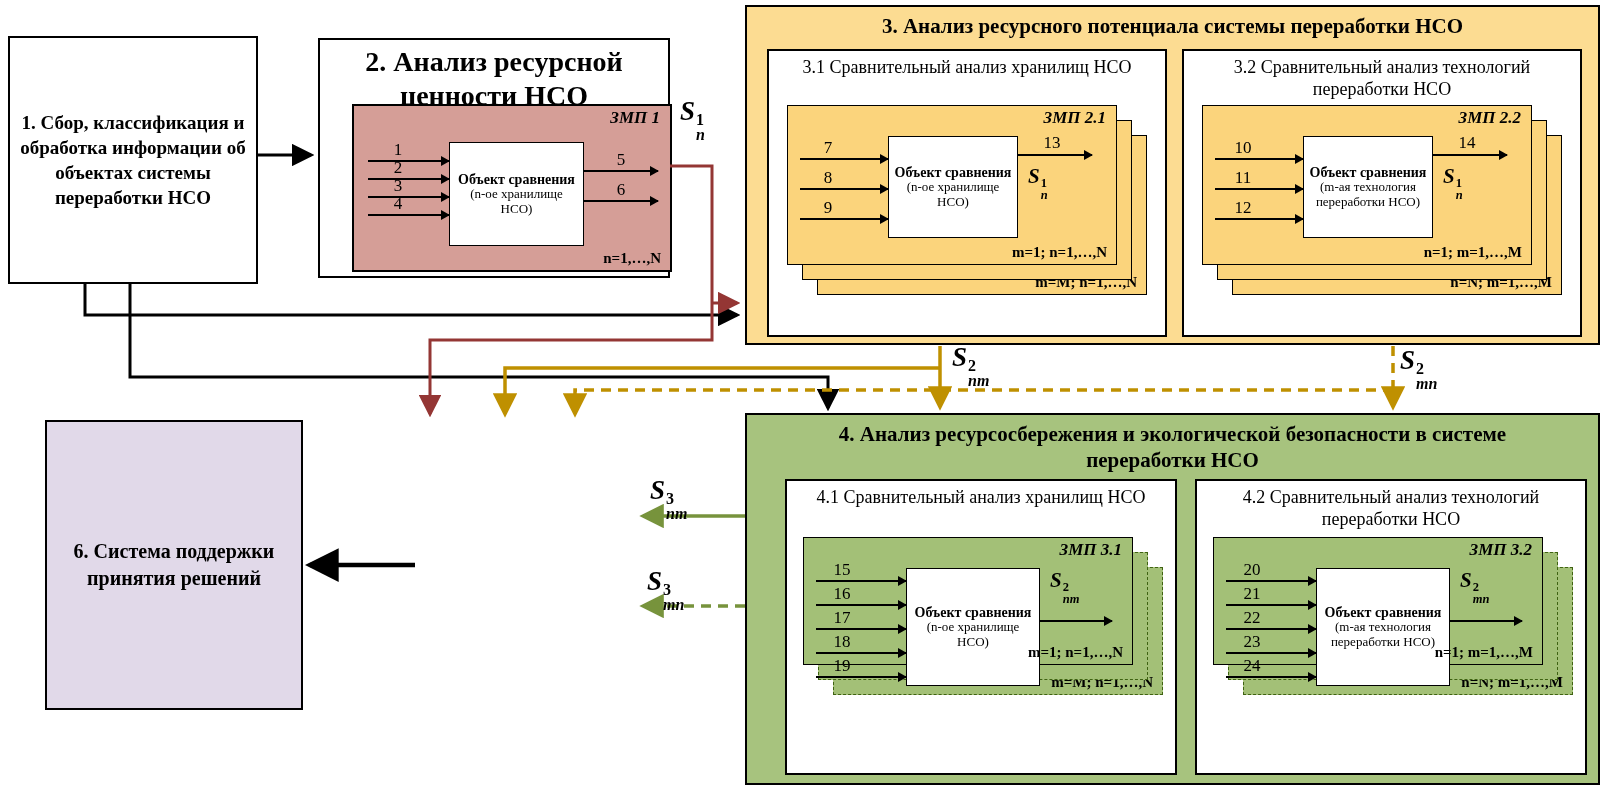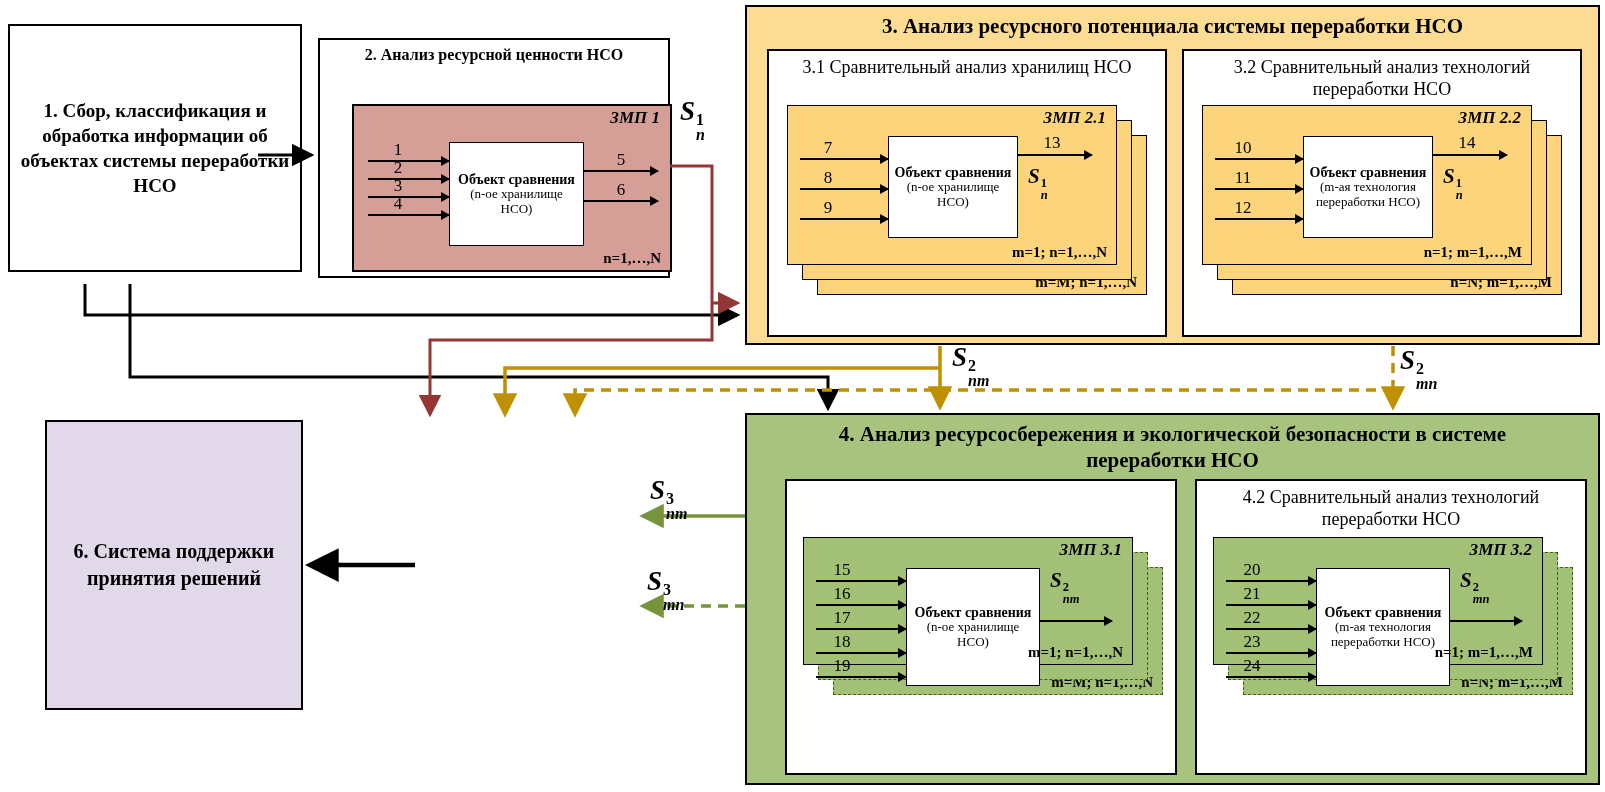--- a/index.html
+++ b/index.html
@@ -5,21 +5,21 @@
   * { margin:0; padding:0; box-sizing:border-box; }
   html,body { background:#ffffff; }
   body { font-family:"Liberation Serif", serif; color:#000; }
   #canvas { position:relative; width:1605px; height:792px; background:#fff; overflow:hidden; }
 
   .block { position:absolute; border:2.5px solid #000; background:#fff; }
   .fill-center { width:100%; height:100%; display:flex; align-items:center; justify-content:center; text-align:center; }
   .blabel { font-weight:bold; font-size:19px; line-height:1.32; padding:4px 10px; }
   .b56label { font-weight:bold; font-size:20px; line-height:1.35; padding:4px 14px; }
 
-  .btitle { text-align:center; font-weight:bold; font-size:16px; line-height:1.2; padding-top:5px; }
+  .btitle { text-align:center; font-weight:bold; font-size:28px; line-height:1.2; padding-top:5px; }
   .bigtitle { text-align:center; font-weight:bold; font-size:21px; line-height:1.22; padding-top:7px; margin:0 auto; }
 
   .subblock { position:absolute; background:#fff; border:2px solid #000; }
   .subtitle { text-align:center; font-size:18px; line-height:1.22; padding:6px 26px 0; }
 
   .module { position:absolute; border:2px solid #000; }
   .mstack { position:absolute; }
   .layer { position:absolute; width:330px; height:160px; border:1.5px solid #000; }
   .layer.tall { height:128px; }
   .layer.yellow { background:#fbd47c; }
@@ -74,21 +74,21 @@
     <polyline points="712,303 737,303" fill="none" stroke="#943634" stroke-width="3" marker-end="url(#mk-red)"></polyline>
     <polyline points="940,346 940,407" fill="none" stroke="#bf9000" stroke-width="3.5" marker-end="url(#mk-gold)"></polyline>
     <polyline points="940,368 505,368 505,414" fill="none" stroke="#bf9000" stroke-width="3.5" marker-end="url(#mk-gold)"></polyline>
     <polyline points="1393,346 1393,407" fill="none" stroke="#bf9000" stroke-width="3.5" stroke-dasharray="10 7" marker-end="url(#mk-gold)"></polyline>
     <polyline points="1393,390 575,390 575,414" fill="none" stroke="#bf9000" stroke-width="3.5" stroke-dasharray="10 7" marker-end="url(#mk-gold)"></polyline>
     <polyline points="745,516 643,516" fill="none" stroke="#77933c" stroke-width="3.5" marker-end="url(#mk-green)"></polyline>
     <polyline points="745,606 643,606" fill="none" stroke="#77933c" stroke-width="3.5" stroke-dasharray="10 7" marker-end="url(#mk-green)"></polyline>
     <polyline points="415,565 310,565" fill="none" stroke="#000" stroke-width="4.5" marker-end="url(#mk-black)"></polyline>
   </svg>
 
-  <div class="block" style="left:8px; top:24px; width:294px; height:248px;">
+  <div class="block" style="left:8px; top:36px; width:250px; height:248px;">
     <div class="fill-center">
         <div class="blabel">1. Сбор, классификация и обработка информации об объектах системы переработки НСО</div>
       </div>
   </div>
 
   <div class="block" style="left:318px; top:38px; width:352px; height:240px;">
     <div class="btitle">2. Анализ ресурсной ценности НСО</div>
     <div class="module" style="left:16px; top:64px; width:320px; height:168px; background:#d59e97;margin-left:16px;">
       <div class="tag">ЗМП 1</div>
       <span class="num" style="left:44px; top:35px;">1</span>
@@ -176,20 +176,21 @@
           <div class="note">n=1; m=1,…,M</div>
         </div>
       </div>
     </div>
   </div>
 
   <div class="block" style="left:745px; top:413px; width:855px; height:372px; background:#a7c37e;">
     <div class="bigtitle" style="max-width:690px;">4. Анализ ресурсосбережения и экологической безопасности в системе переработки НСО</div>
 
     <div class="subblock" style="left:38px; top:64px; width:392px; height:296px;">
+      <div class="subtitle">4.1 Сравнительный анализ хранилищ НСО</div>
       <div class="mstack" style="left:16px; top:56px; width:362px; height:210px;">
         <div class="layer green tall backline" style="left:30px; top:30px;">
           <div class="note">m=M; n=1,…,N</div>
         </div>
         <div class="layer green tall backline" style="left:15px; top:15px;"></div>
         <div class="layer green tall" style="left:0; top:0;">
           <div class="tag">ЗМП 3.1</div>
           <span class="num" style="left:38px; top:23px;">15</span>
           <span class="num" style="left:38px; top:47px;">16</span>
           <span class="num" style="left:38px; top:71px;">17</span>

